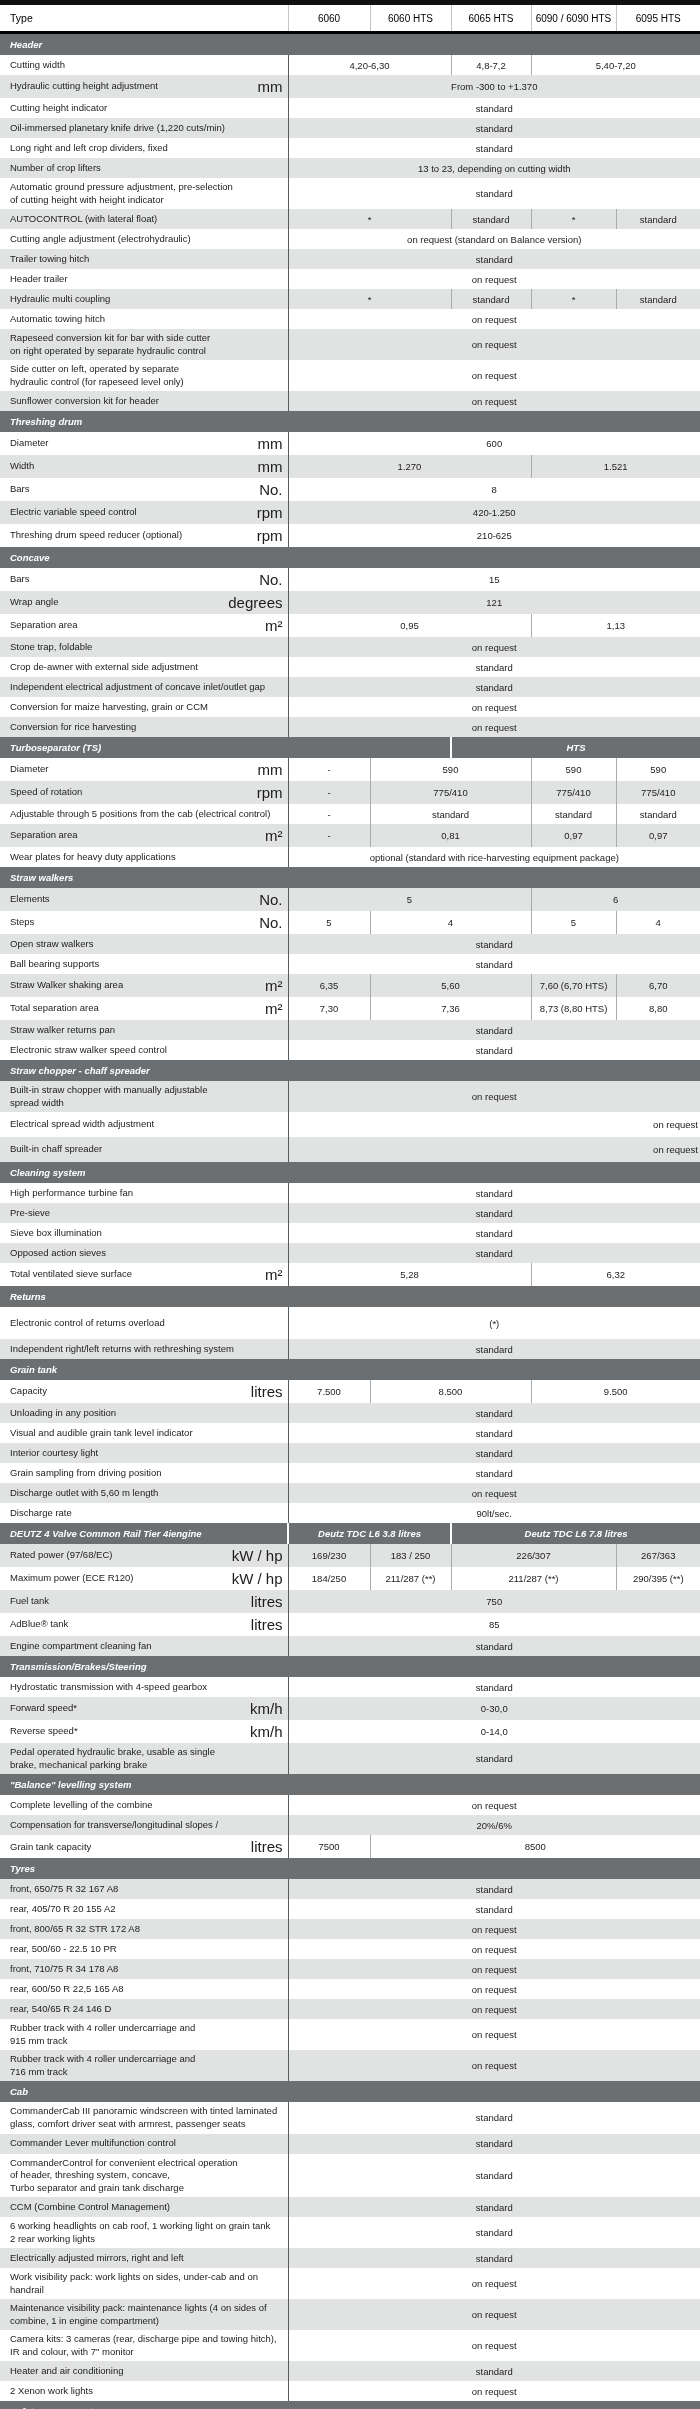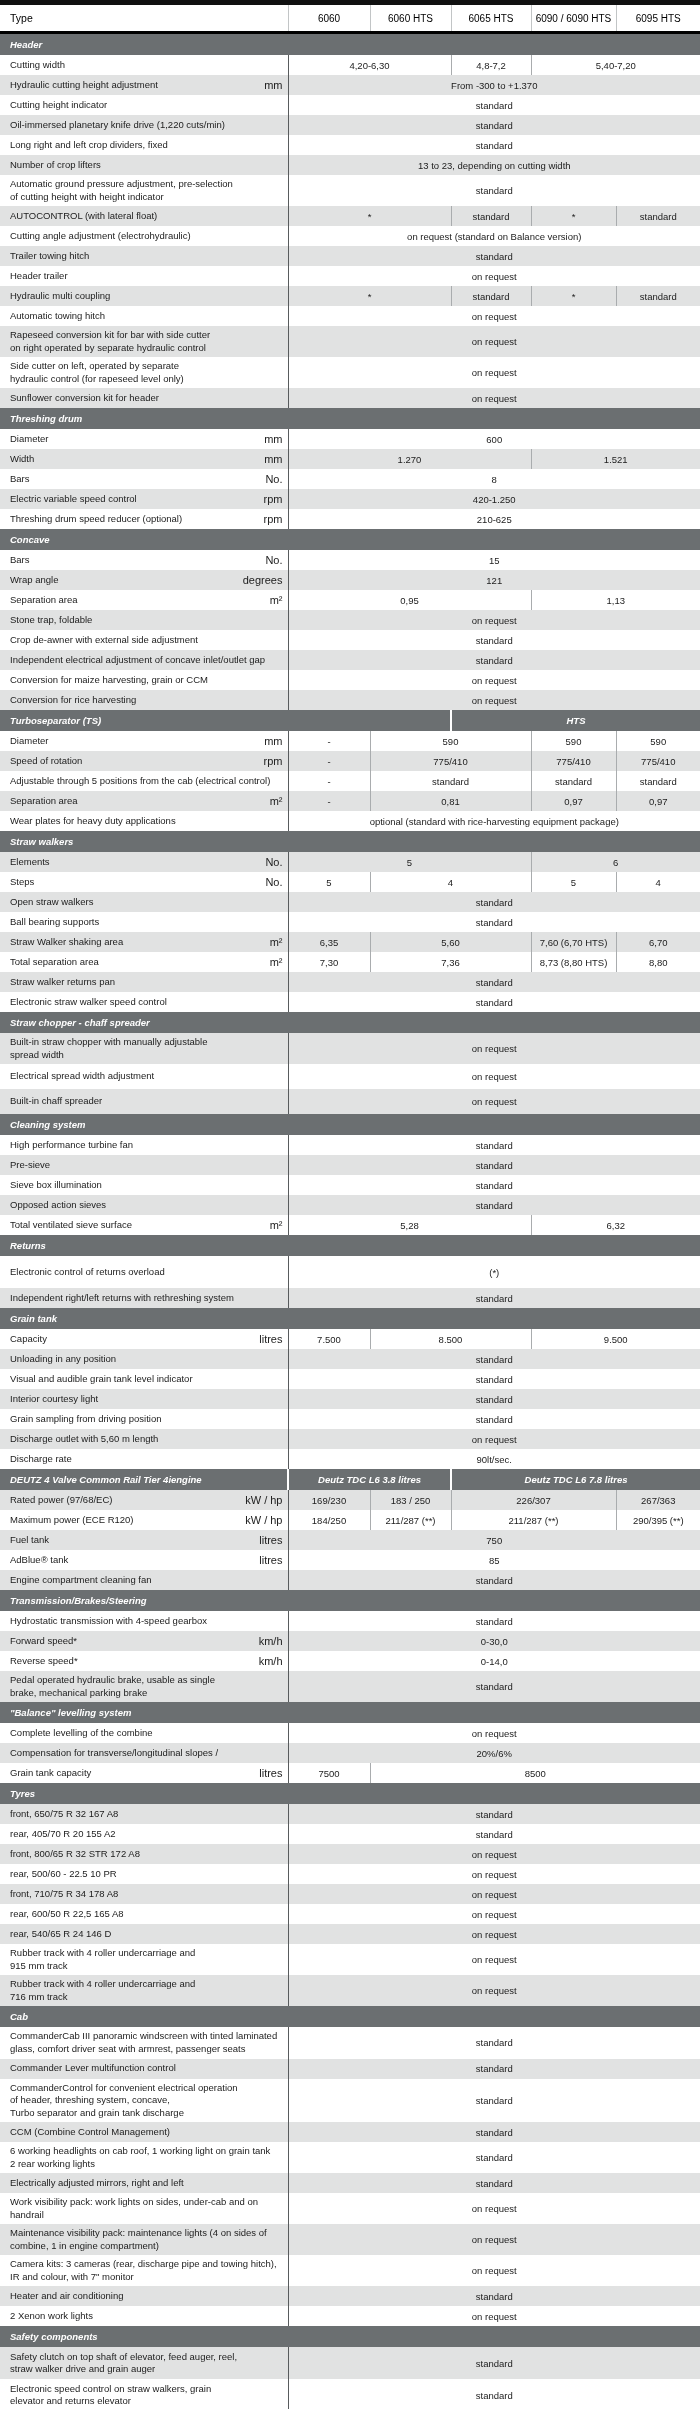--- a/index.html
+++ b/index.html
@@ -16,24 +16,24 @@
   
   tr.section td{background:#6b6f71;color:#fff;font-weight:bold;font-size:9.5px;
     padding:5px 10px;height:10px;text-align:left;font-style:italic;}
   tr.section td.center{text-align:center;border-left:2px solid #fff;padding:5px 17px;}
   
   tr.white td{background:#ffffff;}
   tr.gray td{background:#e1e2e2;}
   td.label-cell{padding:3px 5px 3px 10px;border-right:1px solid #585b5d;height:14px;}
   .lbl-wrap{display:flex;justify-content:space-between;align-items:center;gap:6px;}
   .lbl{white-space:pre-line;font-size:9.5px;line-height:1.32;}
-  .unit{font-size:11px;white-space:nowrap;}
+  .unit{font-size:15px;white-space:nowrap;}
   td.val{border-left:1px solid #a9acae;text-align:center;font-size:9.5px;padding:3px 2px;height:14px;}
   tr.tall td{height:26px;}
-  tr.semitall td{height:19px;}
+  tr.semitall td{height:19px;text-align:right;}
 </style>
 </head>
 <body>
 
 <div class="page">
   <div class="top-bar"></div>
   <table id="spec-table">
     <colgroup>
       <col style="width:288px">
         <col style="width:82px">

